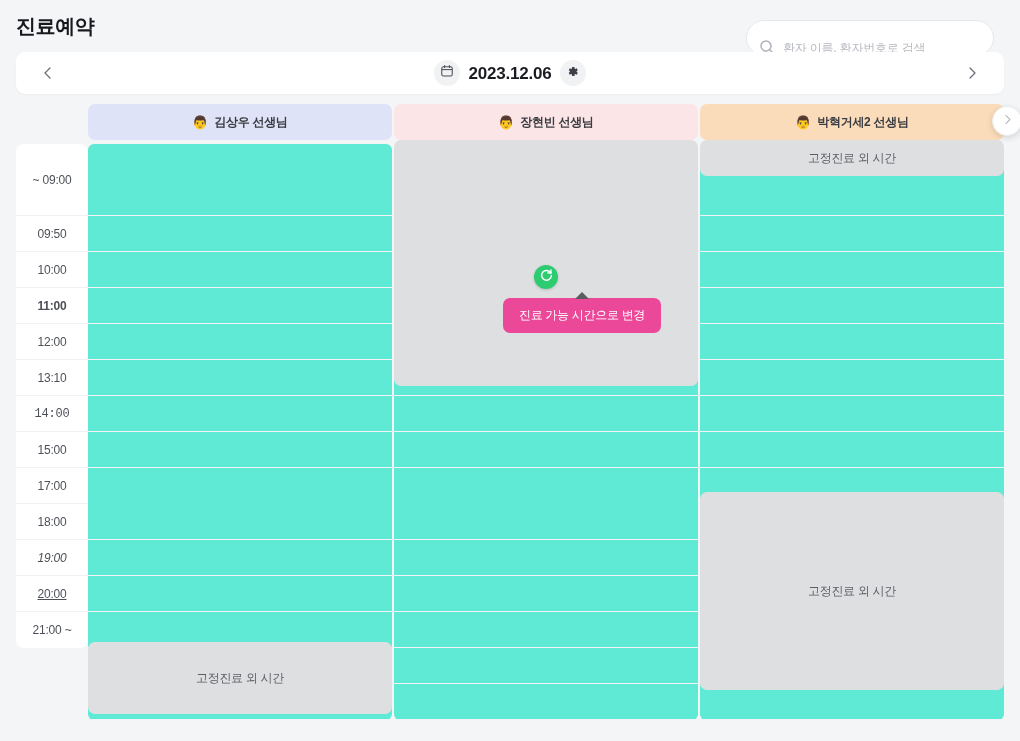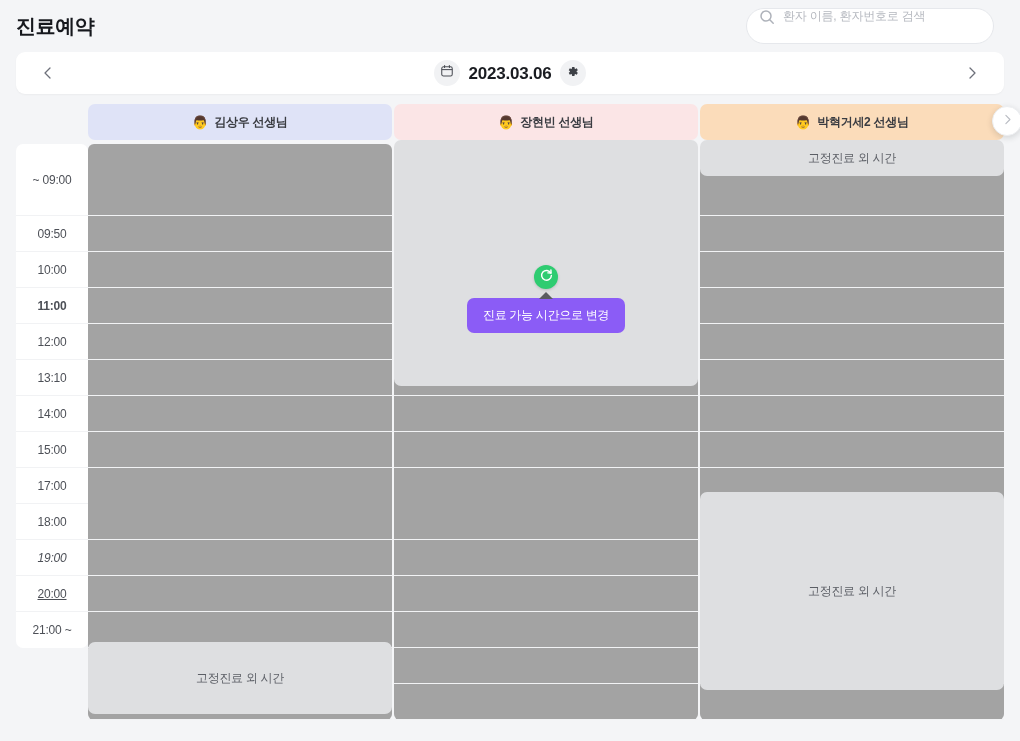--- a/index.html
+++ b/index.html
@@ -38,28 +38,28 @@
     font-size: 20px;
     font-weight: 700;
     letter-spacing: -0.4px;
     color: #16181d;
     padding-left: 0px;
   }
 
   .search-wrap {
     position: absolute;
     right: 10px;
-    top: 8px;
+    top: 20px;
     width: 248px;
     height: 36px;
     background: #ffffff;
     border: 1px solid #e6e8ec;
     border-radius: 18px;
     display: flex;
-    align-items: flex-start;
+    align-items: flex-end;
     padding: 0 12px;
     gap: 8px;
   }
   .search-wrap .mag {
     width: 16px; height: 16px;
     flex: 0 0 16px;
     display: block;
   }
   .search-input {
     border: none;
@@ -199,21 +199,21 @@
 
   .cols-wrap {
     position: relative;
     flex: 1 1 auto;
     display: flex;
     gap: 2px;
   }
   .day-col {
     position: relative;
     flex: 1 1 0;
-    background: #a3a3a3;
+    background: #5eead4;
     border-radius: 6px;
   }
   .slot {
     border-bottom: 1px solid #f2f3f5;
   }
   .slot:last-child { border-bottom: none; }
 
   
   .block {
     position: absolute;
@@ -239,28 +239,29 @@
     background: #2ecc71;
     display: flex;
     align-items: center;
     justify-content: center;
     box-shadow: 0 1px 3px rgba(0,0,0,0.16);
     cursor: pointer;
     z-index: 30;
   }
   .tooltip {
     position: absolute;
-    background: #8b5cf6;
+    background: #ec4899;
     color: #ffffff;
     font-size: 12px;
     letter-spacing: -0.3px;
     padding: 9px 16px;
     border-radius: 7px;
     white-space: nowrap;
     z-index: 30;
+    margin-left: 36px;
   }
   .tooltip .arrow {
     position: absolute;
     top: -6px;
     left: 50%;
     transform: translateX(-50%);
     width: 0; height: 0;
     border-left: 7px solid transparent;
     border-right: 7px solid transparent;
     border-bottom: 7px solid #5a5c60;
@@ -299,21 +300,21 @@
         <span>
           <svg width="14" height="14" viewBox="0 0 16 16" fill="none">
             <rect x="2" y="3.2" width="12" height="10.5" rx="2" stroke="#4a4d54" stroke-width="1.2"></rect>
             <line x1="2" y1="6.4" x2="14" y2="6.4" stroke="#4a4d54" stroke-width="1.2"></line>
             <line x1="5.2" y1="1.8" x2="5.2" y2="4" stroke="#4a4d54" stroke-width="1.2" stroke-linecap="round"></line>
             <line x1="10.8" y1="1.8" x2="10.8" y2="4" stroke="#4a4d54" stroke-width="1.2" stroke-linecap="round"></line>
           </svg>
         </span>
       </div>
 
-      <div class="date-label">2023.03.06</div>
+      <div class="date-label">2023.12.06</div>
 
       <div class="icon-btn-round">
         <span>
           <svg width="13" height="13" viewBox="0 0 16 16" fill="#3d4046">
             <path d="M8 5.1A2.9 2.9 0 1 0 8 10.9 2.9 2.9 0 0 0 8 5.1zm0 4.4A1.5 1.5 0 1 1 8 6.5a1.5 1.5 0 0 1 0 3z"></path>
             <path d="M14.2 9.1l-1.1-.6a5.4 5.4 0 0 0 0-1l1.1-.6a.6.6 0 0 0 .2-.8l-1-1.7a.6.6 0 0 0-.8-.2l-1.1.6a5.2 5.2 0 0 0-.9-.5V3a.6.6 0 0 0-.6-.6H7.9A.6.6 0 0 0 7.3 3v1.3c-.3.1-.6.3-.9.5l-1.1-.6a.6.6 0 0 0-.8.2l-1 1.7a.6.6 0 0 0 .2.8l1.1.6a5.4 5.4 0 0 0 0 1l-1.1.6a.6.6 0 0 0-.2.8l1 1.7a.6.6 0 0 0 .8.2l1.1-.6c.3.2.6.4.9.5V13c0 .3.3.6.6.6h2.1a.6.6 0 0 0 .6-.6v-1.3c.3-.1.6-.3.9-.5l1.1.6a.6.6 0 0 0 .8-.2l1-1.7a.6.6 0 0 0-.2-.8z"></path>
           </svg>
         </span>
       </div>
     </div>
@@ -353,21 +354,21 @@
     </div>
 
     <div class="grid-body">
       <div class="time-col" id="time-column">
           <div class="time-cell first" style="height: 72px;">~ 09:00</div>
           <div class="time-cell" style="height: 36px;">09:50</div>
           <div class="time-cell" style="height: 36px;">10:00</div>
           <div class="time-cell" style="height: 36px; font-weight: bold;">11:00</div>
           <div class="time-cell" style="height: 36px;">12:00</div>
           <div class="time-cell" style="height: 36px;">13:10</div>
-          <div class="time-cell" style="height: 36px;">14:00</div>
+          <div class="time-cell" style="height: 36px; font-family: Liberation Mono, monospace;">14:00</div>
           <div class="time-cell" style="height: 36px;">15:00</div>
           <div class="time-cell" style="height: 36px;">17:00</div>
           <div class="time-cell" style="height: 36px;">18:00</div>
           <div class="time-cell" style="height: 36px; font-style: italic;">19:00</div>
           <div class="time-cell" style="height: 36px; text-decoration: underline;">20:00</div>
           <div class="time-cell last" style="height: 36px;">21:00 ~</div>
         </div>
       <div class="cols-wrap" id="day-columns">
           <div class="day-col">
             <div class="slot" style="height: 72px;"></div>

